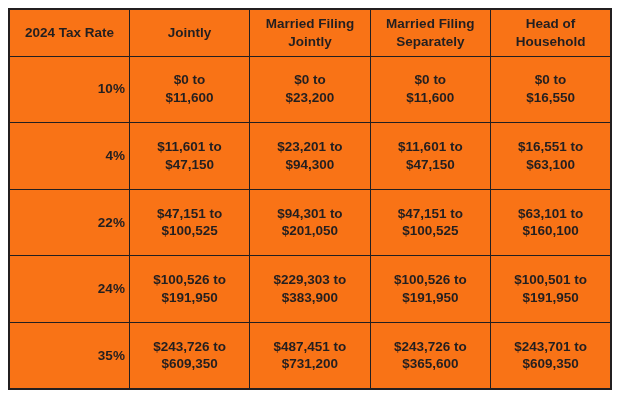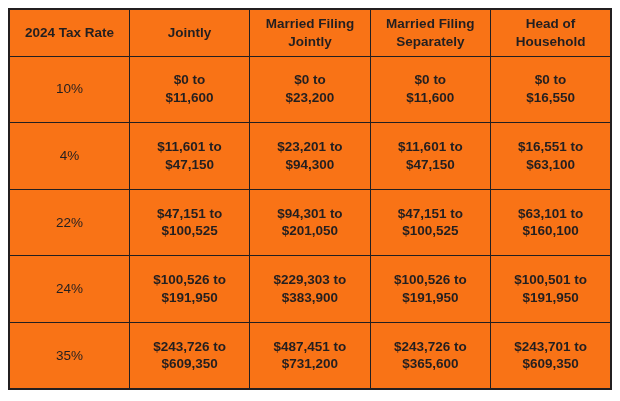--- a/index.html
+++ b/index.html
@@ -32,21 +32,21 @@
     color: #231f20;
     padding: 2px 4px;
     font-size: 13.5px;
     line-height: 1.32;
   }
   .tax th {
     font-weight: bold;
     height: 47px;
   }
   .tax td { height: 47px; font-weight: bold; }
-  .tax td.rate { font-weight: normal; }
+  .tax td.rate { font-weight: bold; text-align: right; }
 </style>
 </head>
 <body>
 
 <div class="sheet">
   <table class="tax">
     <thead>
       <tr>
         <th>2024 Tax Rate</th>
         <th>Jointly</th>

